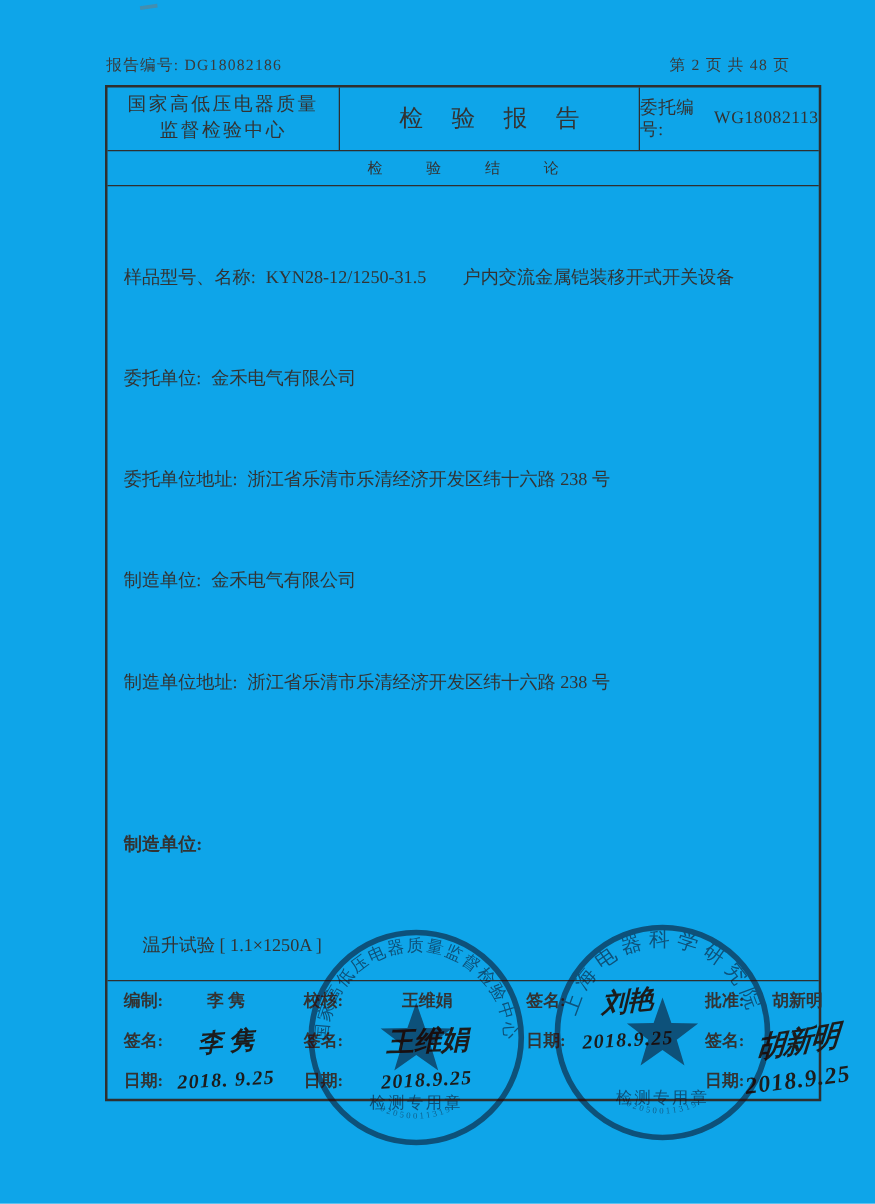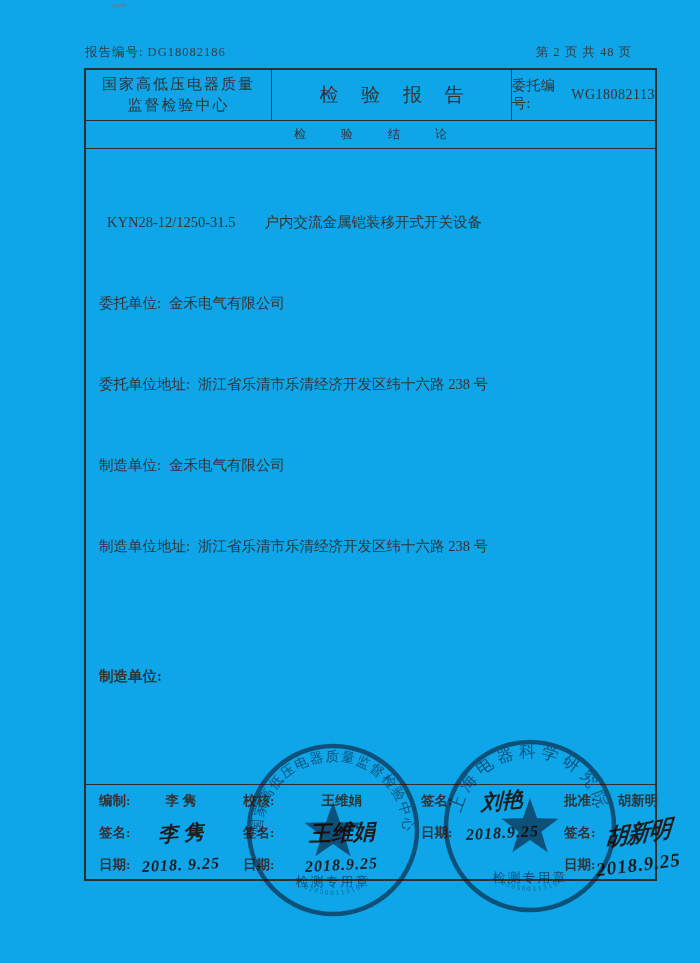--- a/index.html
+++ b/index.html
@@ -99,40 +99,42 @@
       <div class="cell title">检 验 报 告</div>
       <div class="cell comm">
         <span>委托编号:</span>&nbsp;<span>WG18082113</span>
       </div>
     </div>
 
     <div class="row-sectitle">检 验 结 论</div>
 
     <div class="row-body">
       <div class="field">
+        <span class="lab">样品型号、名称:</span>
         <span class="val">KYN28-12/1250-31.5　　户内交流金属铠装移开式开关设备</span>
       </div>
       <div class="field">
         <span class="lab">委托单位:</span>
         <span class="val">金禾电气有限公司</span>
       </div>
       <div class="field">
         <span class="lab">委托单位地址:</span>
         <span class="val">浙江省乐清市乐清经济开发区纬十六路 238 号</span>
       </div>
       <div class="field">
         <span class="lab">制造单位:</span>
         <span class="val">金禾电气有限公司</span>
       </div>
       <div class="field">
         <span class="lab">制造单位地址:</span>
         <span class="val">浙江省乐清市乐清经济开发区纬十六路 238 号</span>
       </div>
 
       <div class="heading first">制造单位:</div>
+      <div class="item">温升试验 [ 1.1×1250A ]</div>
       
       
       
       
 
       
       
 
       
       

